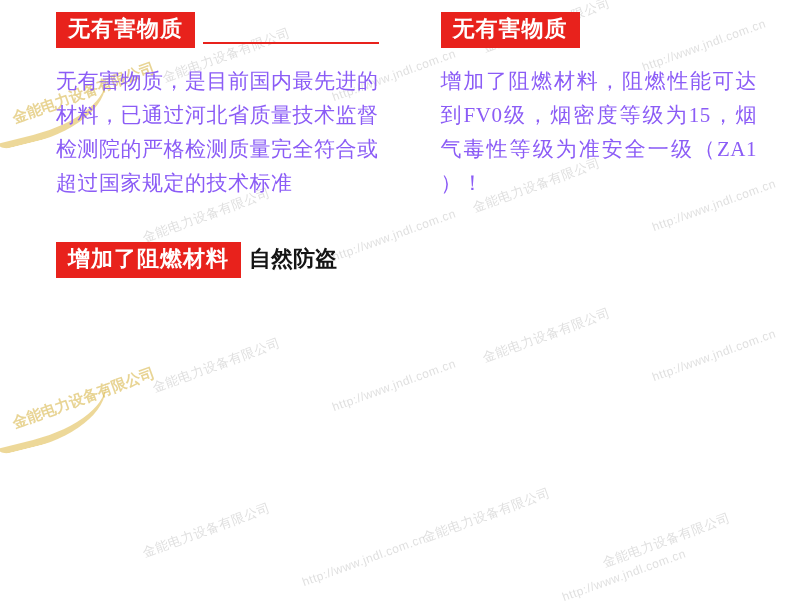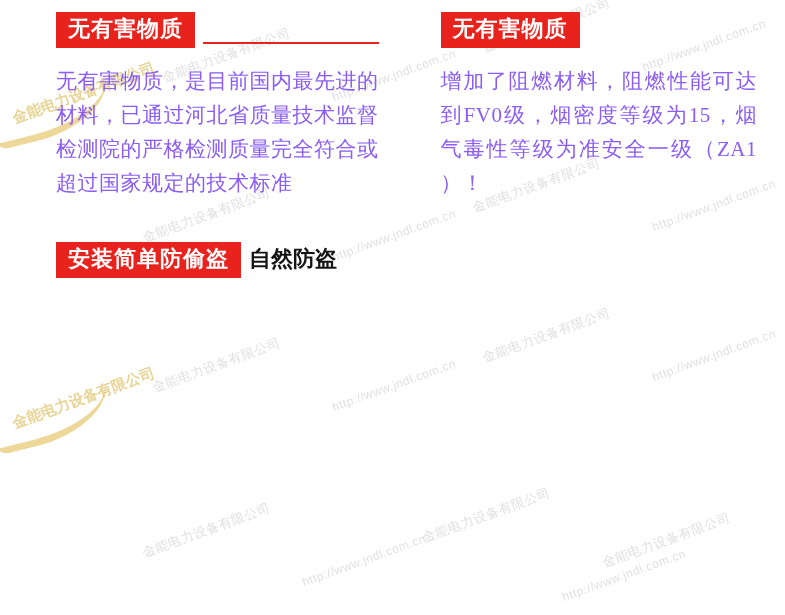--- a/index.html
+++ b/index.html
@@ -195,19 +195,19 @@
 
   <div class="cell cell-tr">
     <div class="heading-row">
       <span class="tag">无有害物质</span>
     </div>
     <div class="body-text">增加了阻燃材料，阻燃性能可达到FV0级，烟密度等级为15，烟气毒性等级为准安全一级（ZA1 ）！</div>
   </div>
 
   <div class="cell row2">
     <div class="heading-row">
-      <span class="tag">安装简单防偷盗</span>
+      <span class="tag">增加了阻燃材料</span>
       <span class="tag-sub">自然防盗</span>
     </div>
   </div>
 
 
 </div>
 
 </body></html>

